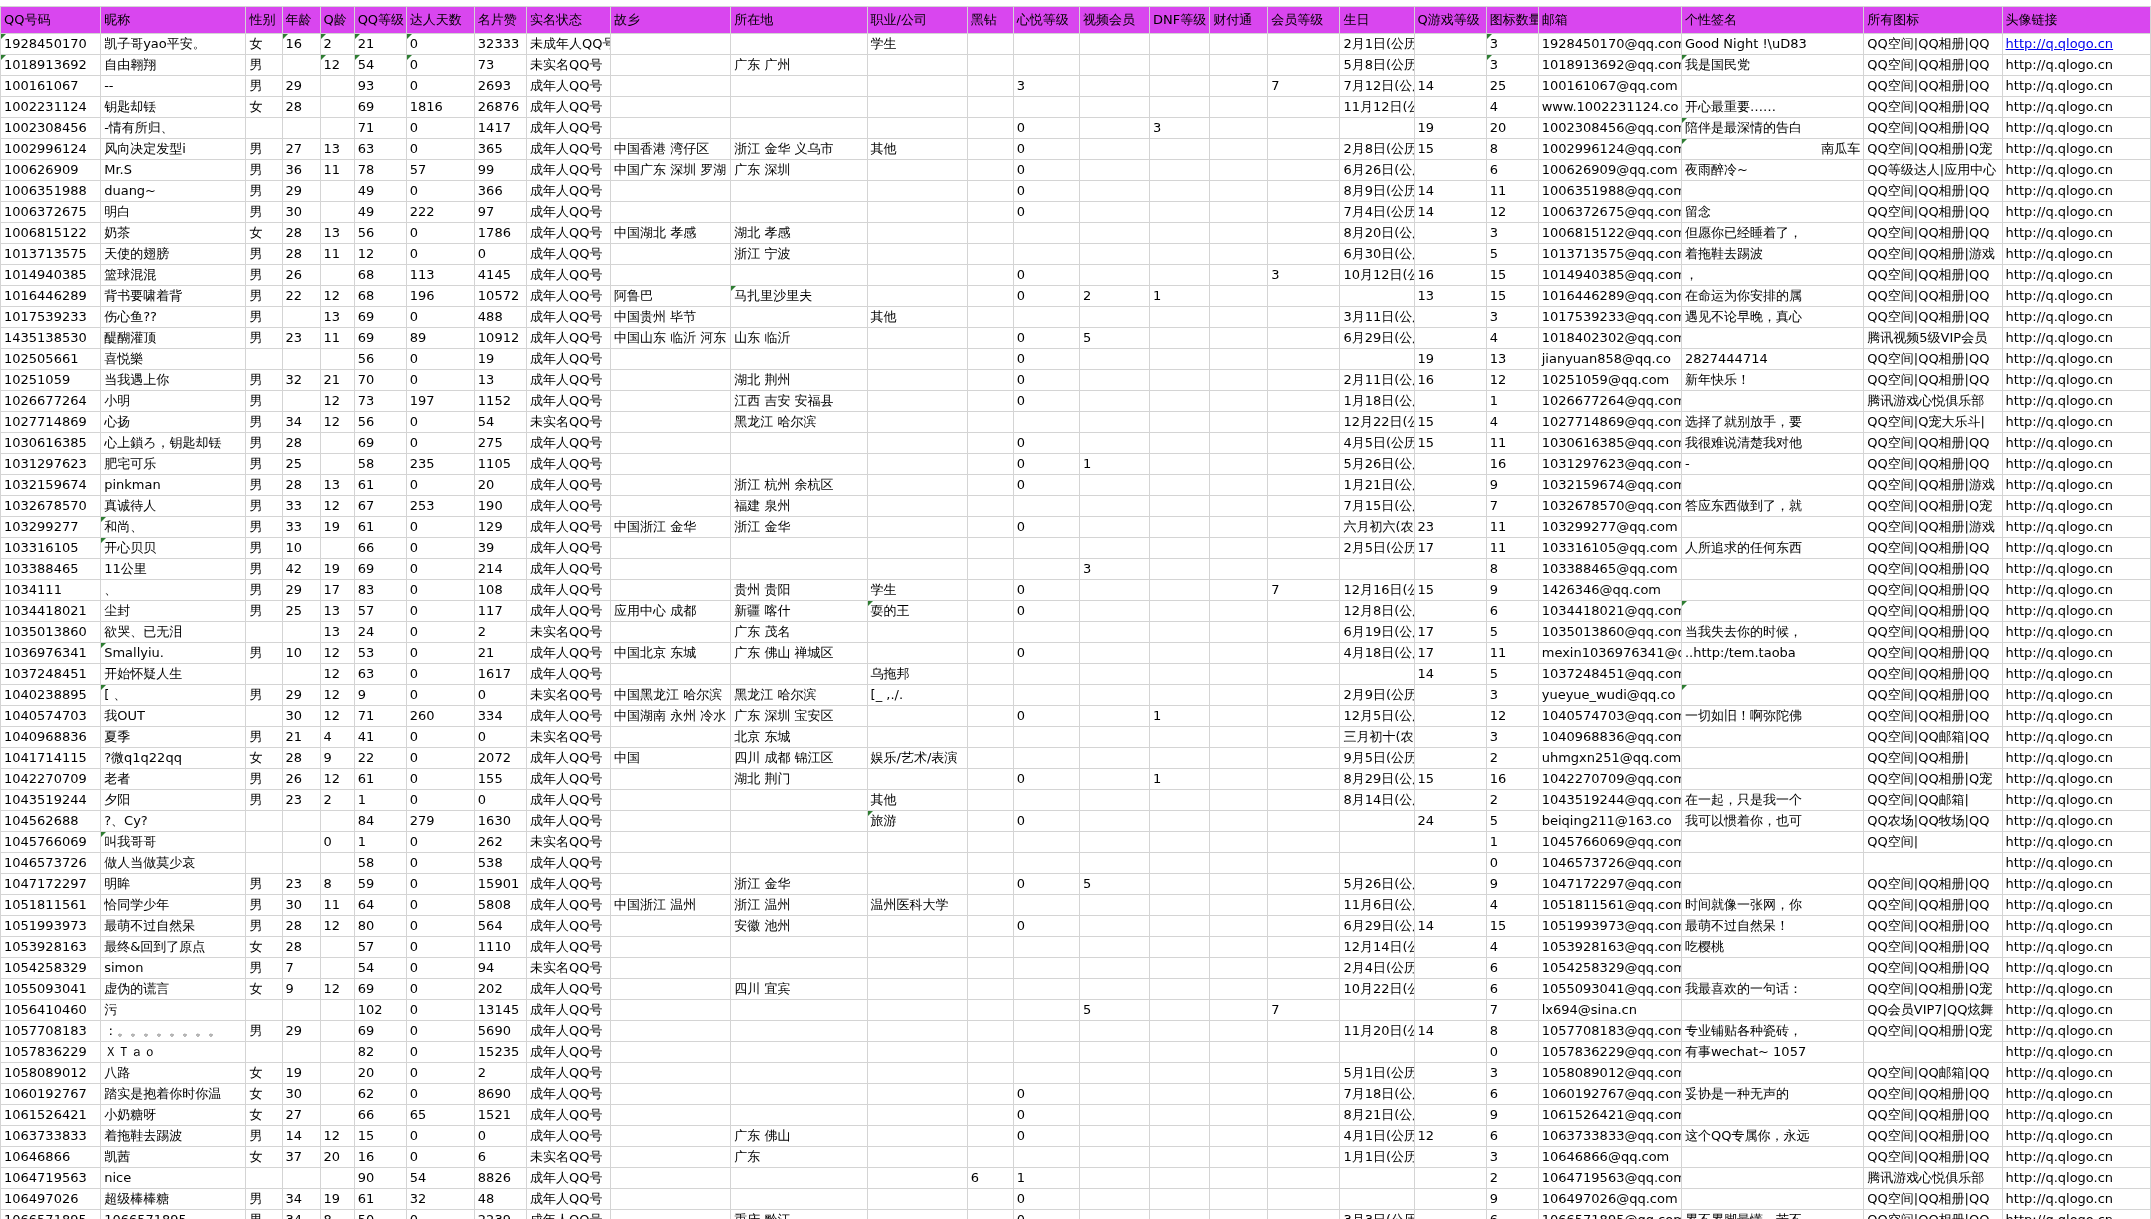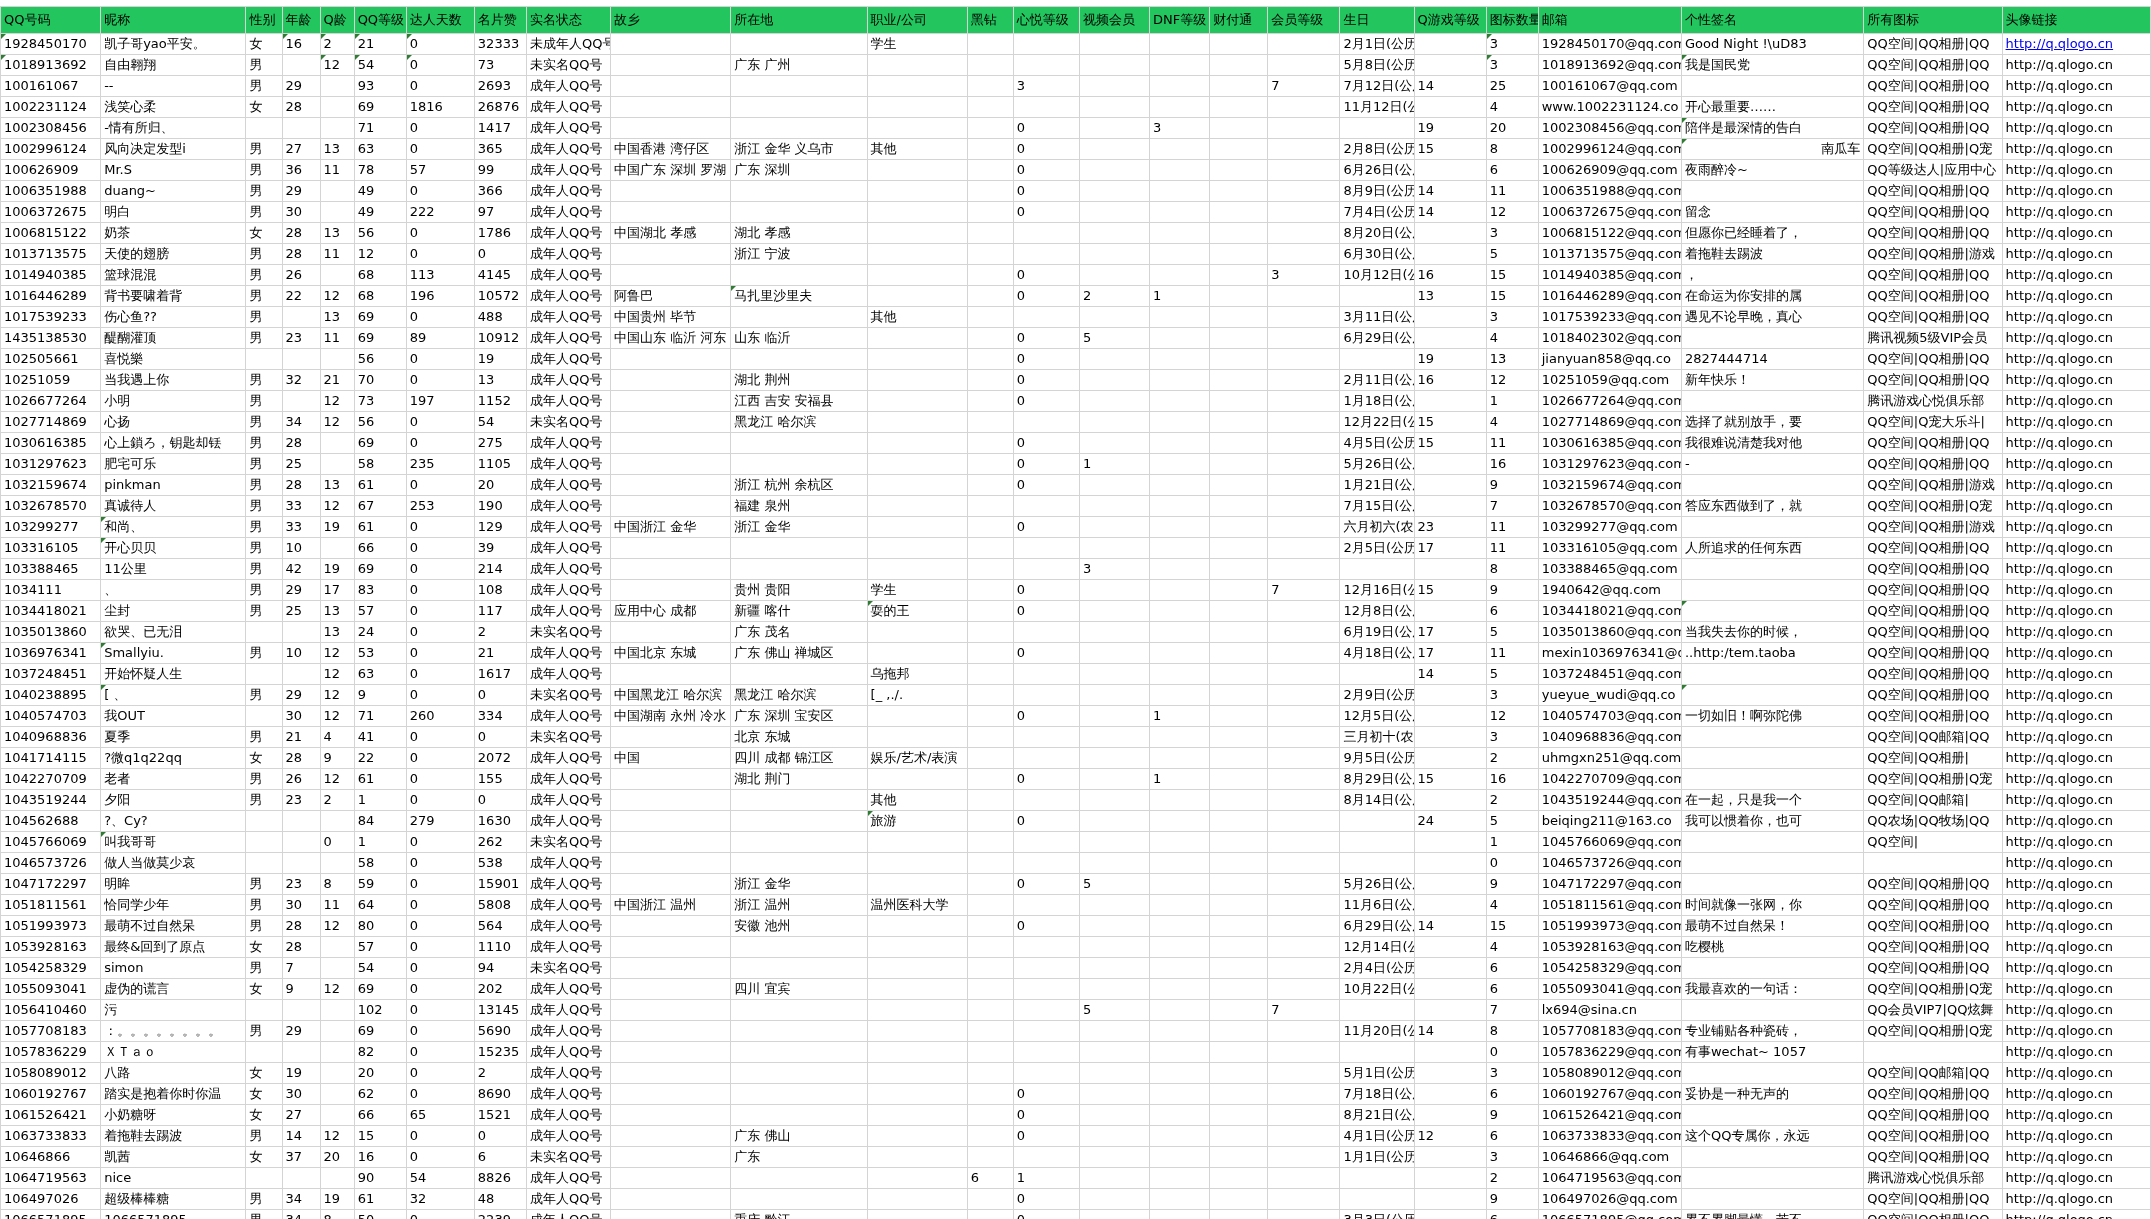--- a/index.html
+++ b/index.html
@@ -2,21 +2,21 @@
 <html><head>
 <meta charset="utf-8">
 <style>
   html,body{margin:0;padding:0;background:#ffffff;}
   body{width:2151px;height:1219px;overflow:hidden;font-family:"DejaVu Sans","Liberation Sans",sans-serif;}
   #sheet-wrap{width:2151px;height:1219px;overflow:hidden;background:#fff;}
   table{border-collapse:collapse;table-layout:fixed;width:2151px;margin-top:6px;}
   th,td{border:1px solid #d4d4d4;height:20px;padding:0 3px;font-size:13px;font-weight:normal;
         color:#000;text-align:left;white-space:nowrap;overflow:hidden;position:relative;
         vertical-align:middle;line-height:20px;}
-  thead th{height:26px;line-height:26px;background:#22c55e;}
+  thead th{height:26px;line-height:26px;background:#d946ef;}
   td.gc::before{content:"";position:absolute;top:0;left:0;width:0;height:0;
         border-top:5px solid #2e7d32;border-right:5px solid transparent;}
   td.sig-right{text-align:right;}
   td.hyperlink{color:#0000ee;text-decoration:underline;}
 </style>
 </head>
 <body>
 
 <div id="sheet-wrap">
   <table>
@@ -153,21 +153,21 @@
           <td>7月12日(公历)</td>
           <td>14</td>
           <td>25</td>
           <td>100161067@qq.com</td>
           <td></td>
           <td>QQ空间|QQ相册|QQ</td>
           <td>http://q.qlogo.cn</td>
         </tr>
         <tr>
           <td>1002231124</td>
-          <td>浅笑心柔</td>
+          <td>钥匙却铥</td>
           <td>女</td>
           <td>28</td>
           <td></td>
           <td>69</td>
           <td>1816</td>
           <td>26876</td>
           <td>成年人QQ号</td>
           <td></td>
           <td></td>
           <td></td>
@@ -794,21 +794,21 @@
           <td>学生</td>
           <td></td>
           <td>0</td>
           <td></td>
           <td></td>
           <td></td>
           <td>7</td>
           <td>12月16日(公历)</td>
           <td>15</td>
           <td>9</td>
-          <td>1940642@qq.com</td>
+          <td>1426346@qq.com</td>
           <td></td>
           <td>QQ空间|QQ相册|QQ</td>
           <td>http://q.qlogo.cn</td>
         </tr>
         <tr>
           <td>1034418021</td>
           <td>尘封</td>
           <td>男</td>
           <td>25</td>
           <td>13</td>

